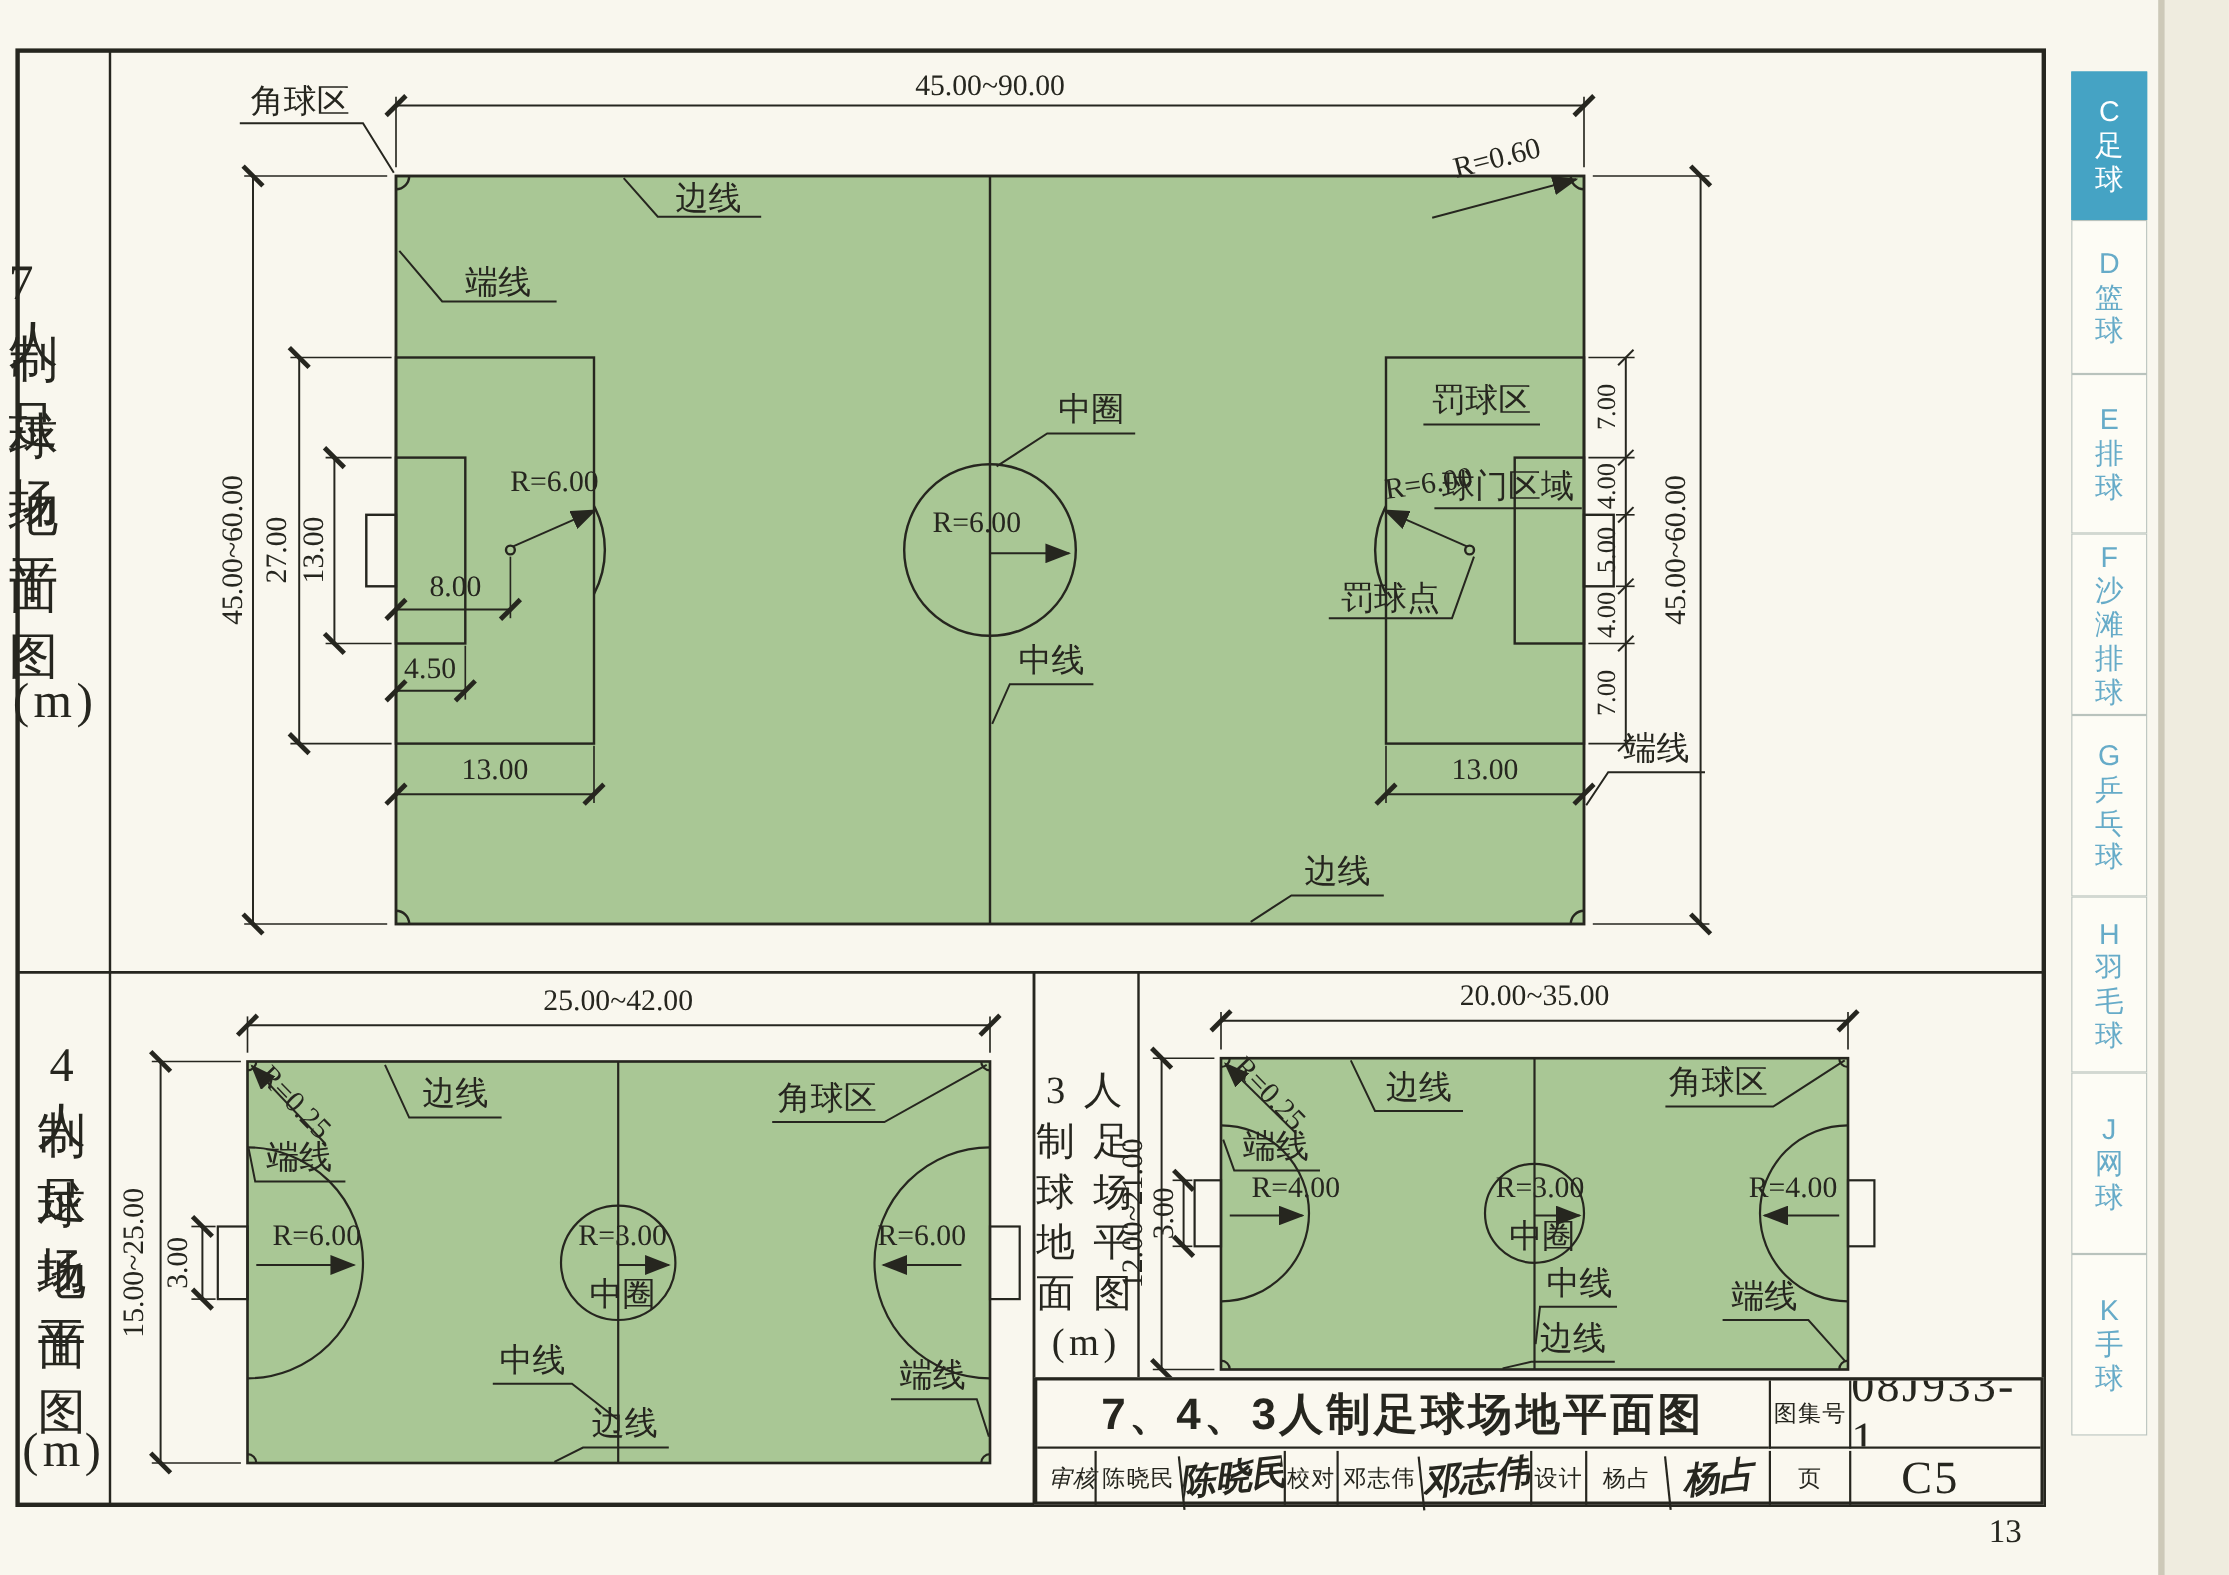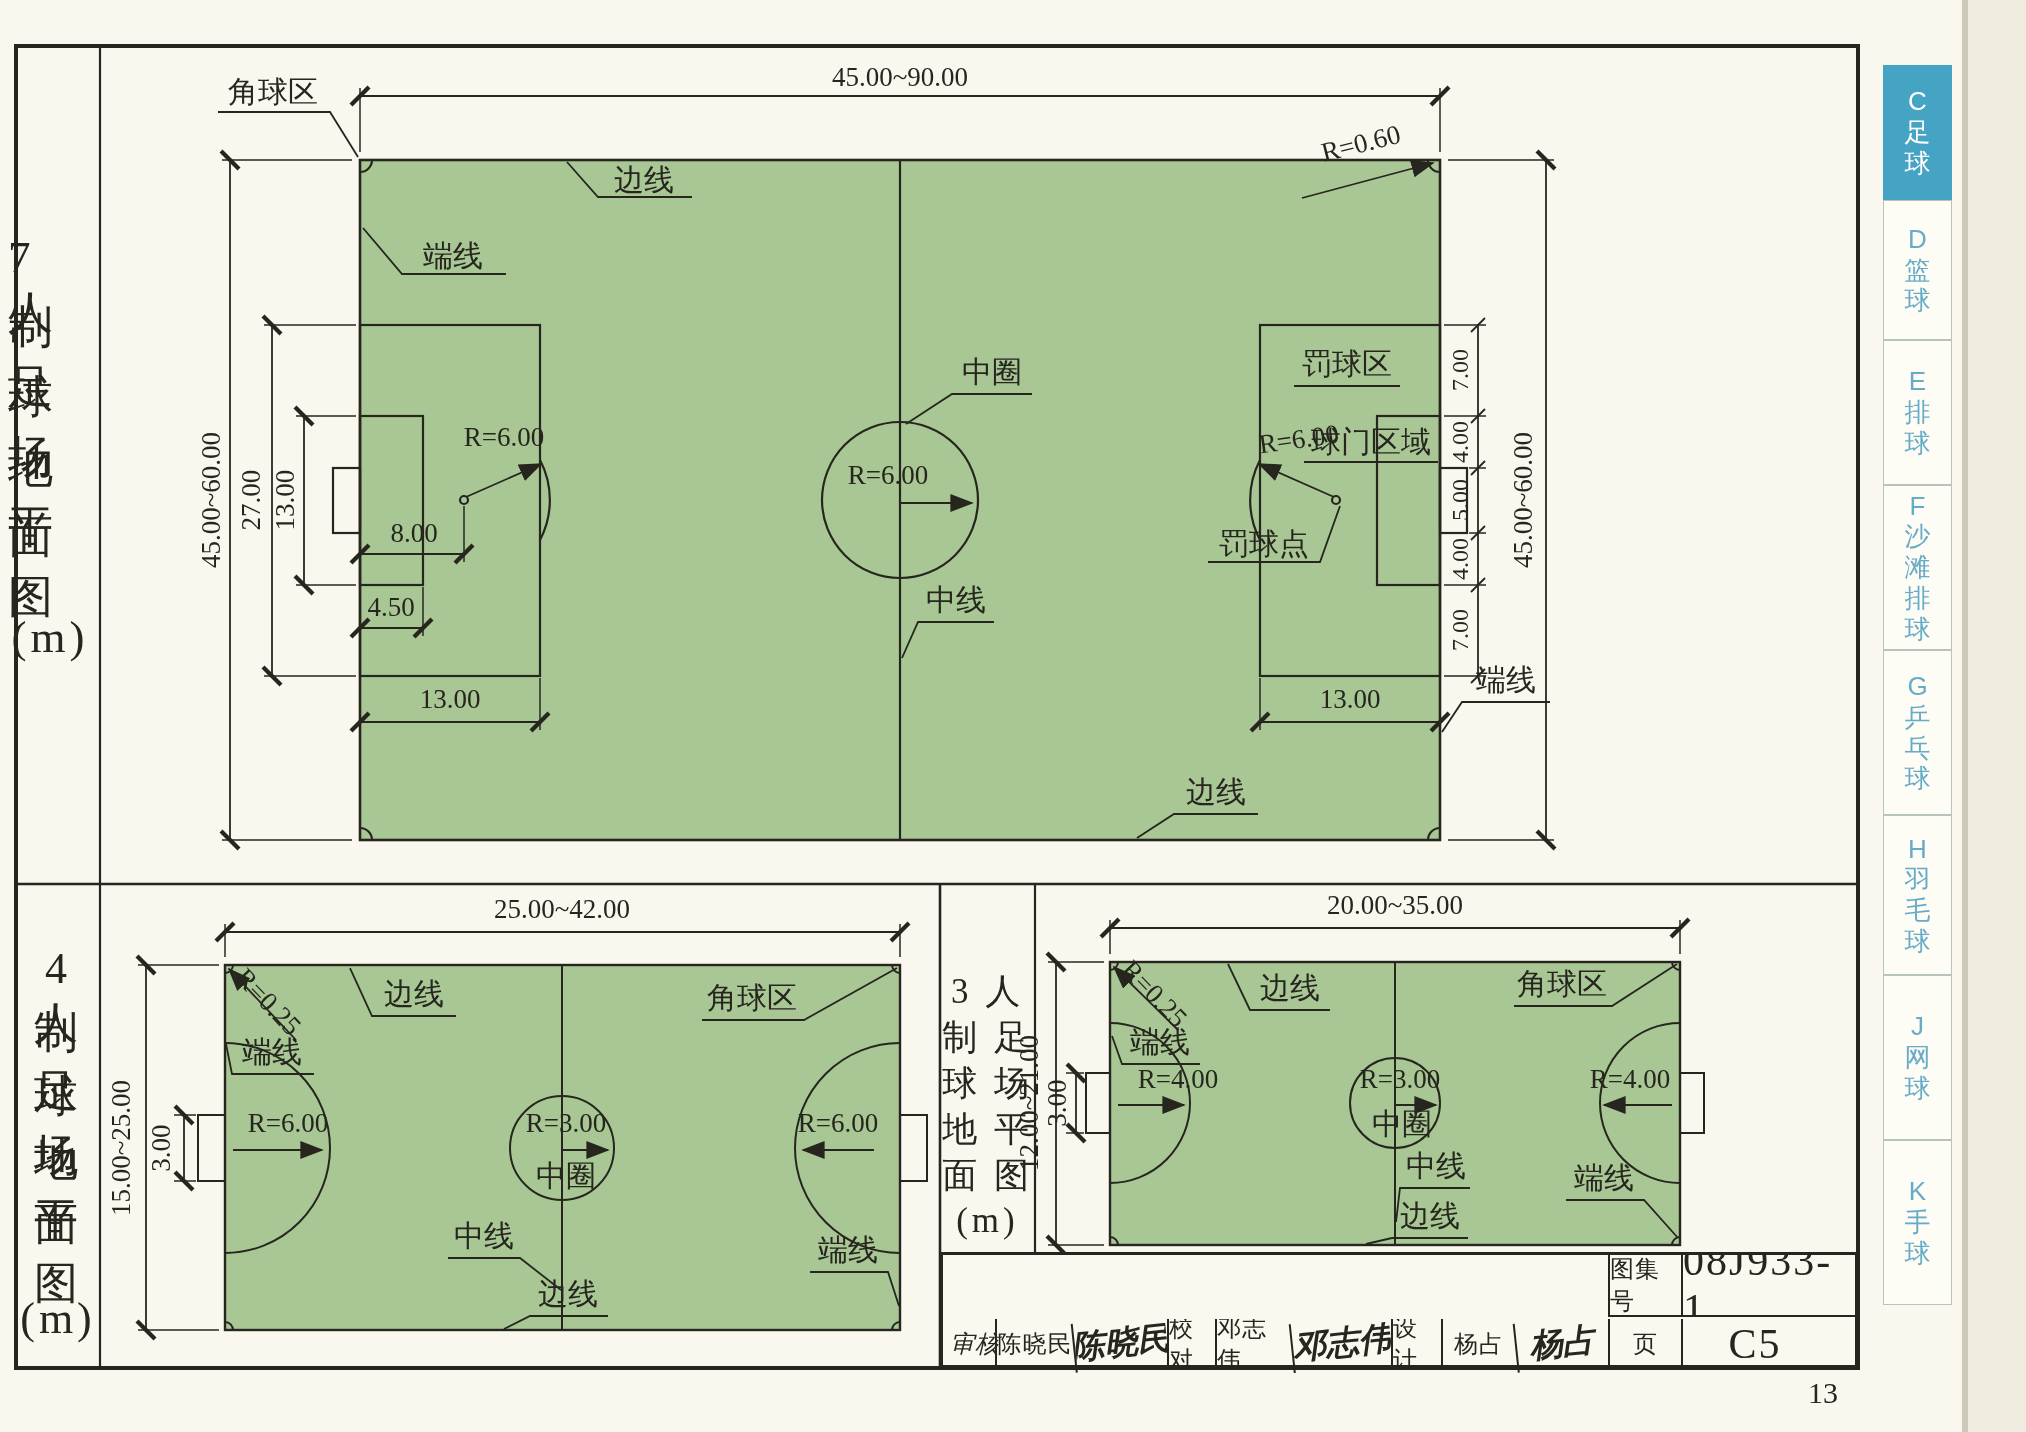--- a/index.html
+++ b/index.html
@@ -17,21 +17,21 @@
   .f3rows .row{height:46px;font-size:35px;}
   
   #titleblock{position:absolute;left:940px;top:1252px;width:918px;height:116px;
               border:3px solid #26261f;box-sizing:border-box;background:#faf8ef;}
   .tb-cell{position:absolute;display:flex;align-items:center;justify-content:center;
            box-sizing:border-box;border-left:2px solid #26261f;overflow:hidden;}
   .tb-cell.first{border-left:none;}
   .tb-row1{top:0;height:62px;border-bottom:2px solid #26261f;}
   .tb-row2{top:64px;height:49px;}
   .tb-title{font-family:"Liberation Sans",sans-serif;font-weight:bold;font-size:40px;letter-spacing:3px;}
-  .tb-lab{font-size:24px;letter-spacing:1px;}
+  .tb-lab{font-size:21px;letter-spacing:1px;}
   .tb-val{font-size:42px;letter-spacing:2px;}
   .sig{font-style:italic;font-weight:bold;font-size:33px;transform:rotate(-6deg);white-space:nowrap;}
   
   .tab{position:absolute;left:1883px;width:69px;box-sizing:border-box;
        background:#fdfcf5;border:1px solid #b9c3bd;display:flex;flex-direction:column;
        align-items:center;justify-content:center;font-family:"Liberation Sans",sans-serif;
        color:#66abc8;font-size:26px;line-height:1.18;}
   .tab .nm{width:30px;word-break:break-all;text-align:center;}
   .tab.active{background:#45a3c4;color:#ffffff;border-color:#45a3c4;}
   #page-num{position:absolute;left:1788px;top:1376px;width:70px;font-size:30px;text-align:center;}
@@ -301,20 +301,21 @@
 <div class="seclabel f3rows" style="left:940px;top:968px;width:95px;text-align:right;">
   <div class="row">3 人</div>
   <div class="row">制 足</div>
   <div class="row">球 场</div>
   <div class="row">地 平</div>
   <div class="row">面 图</div>
   <div class="row">(m)</div>
 </div>
 
 <div id="titleblock">
+  <div class="tb-cell tb-row1 first tb-title" style="left:0;width:665px;">7、4、3人制足球场地平面图</div>
   <div class="tb-cell tb-row1 tb-lab" style="left:665px;width:73px;">图集号</div>
   <div class="tb-cell tb-row1 tb-val" style="left:738px;width:174px;">08J933-1</div>
 
   <div class="tb-cell tb-row2 first tb-lab" style="left:0;width:64px;font-style:italic;">审核</div>
   <div class="tb-cell tb-row2 tb-lab" style="left:52px;width:78px;">陈晓民</div>
   <div class="tb-cell tb-row2 sig" style="left:130px;width:94px;">陈晓民</div>
   <div class="tb-cell tb-row2 tb-lab" style="left:224px;width:48px;">校对</div>
   <div class="tb-cell tb-row2 tb-lab" style="left:272px;width:76px;">邓志伟</div>
   <div class="tb-cell tb-row2 sig" style="left:348px;width:100px;">邓志伟</div>
   <div class="tb-cell tb-row2 tb-lab" style="left:448px;width:50px;">设计</div>

